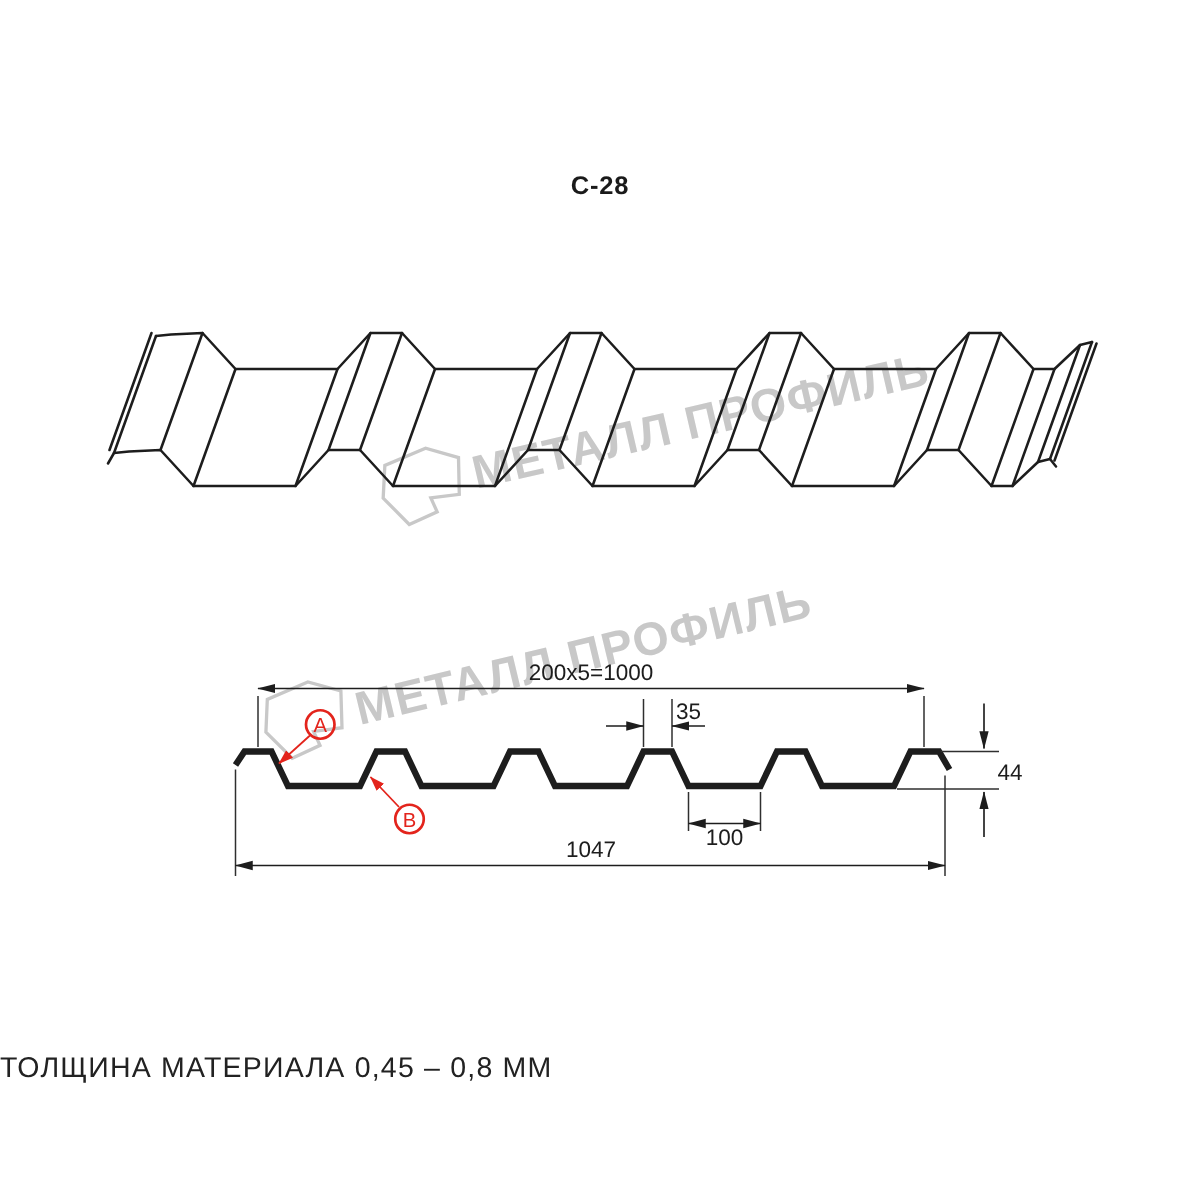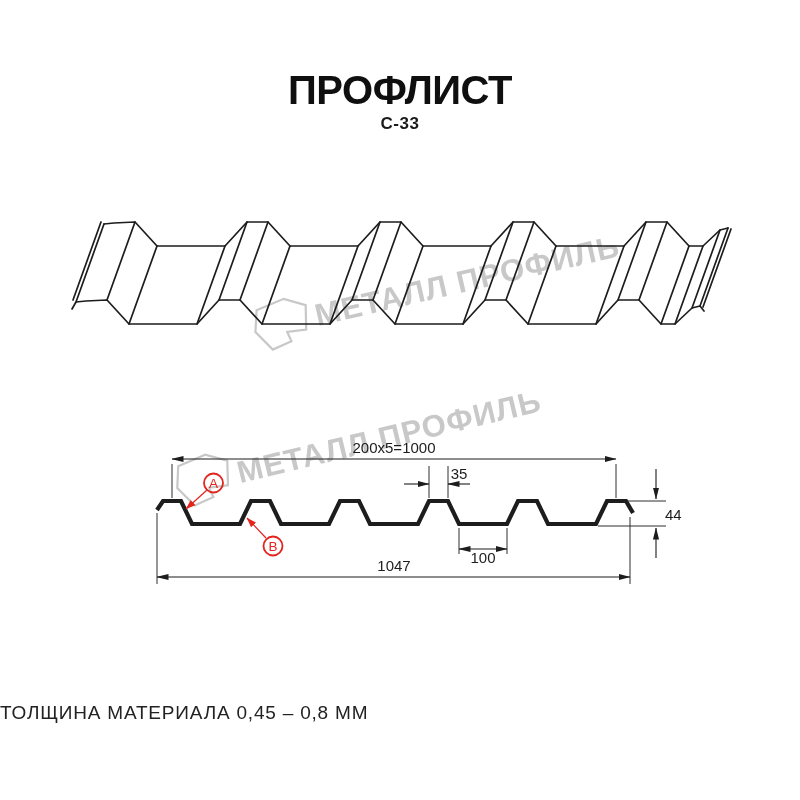--- a/index.html
+++ b/index.html
@@ -22,22 +22,21 @@
   svg{position:absolute;left:0;top:0;}
   .wm-text{font-size:31px;font-weight:700;letter-spacing:1px;}
   .dim-text{font-size:15px;font-weight:400;fill:#1d1d1d;}
   .callout-letter{font-size:13.5px;font-weight:400;fill:#e3241c;}
 </style>
 </head>
 <body>
 
 <div class="page">
 
-  <div class="title">ПРОФЛИСТ</div>
-  <div class="subtitle">С-33</div>
+  <div class="subtitle">С-28</div>
 
   <svg width="800" height="800" viewBox="0 0 800 800">
     <defs>
       <marker id="arr" viewBox="0 0 12 8" refX="11.5" refY="4" markerWidth="12" markerHeight="8" orient="auto-start-reverse" markerUnits="userSpaceOnUse">
         <path d="M0,0.9 L12,4 L0,7.1 Z" fill="#1d1d1d"></path>
       </marker>
       <marker id="arrRed" viewBox="0 0 10 8" refX="9.5" refY="4" markerWidth="10" markerHeight="8" orient="auto-start-reverse" markerUnits="userSpaceOnUse">
         <path d="M0,0.6 L10,4 L0,7.4 Z" fill="#e3241c"></path>
       </marker>
     </defs>

